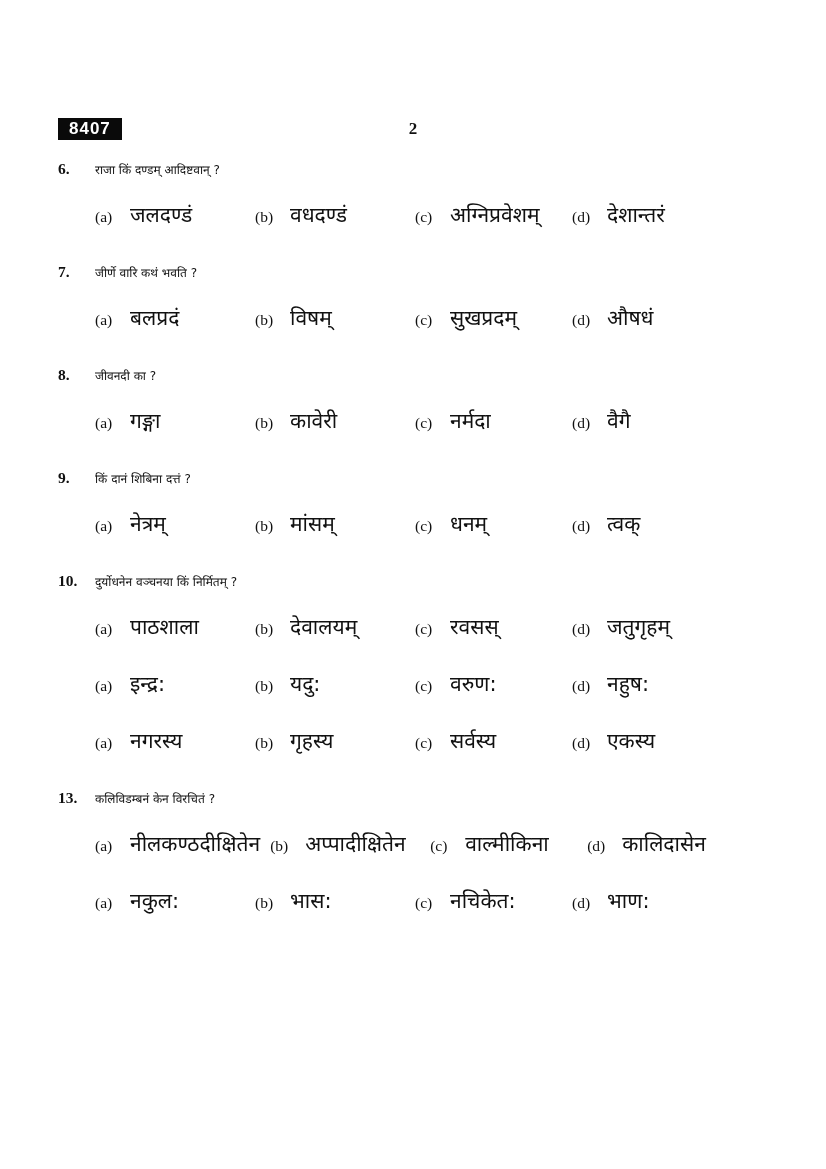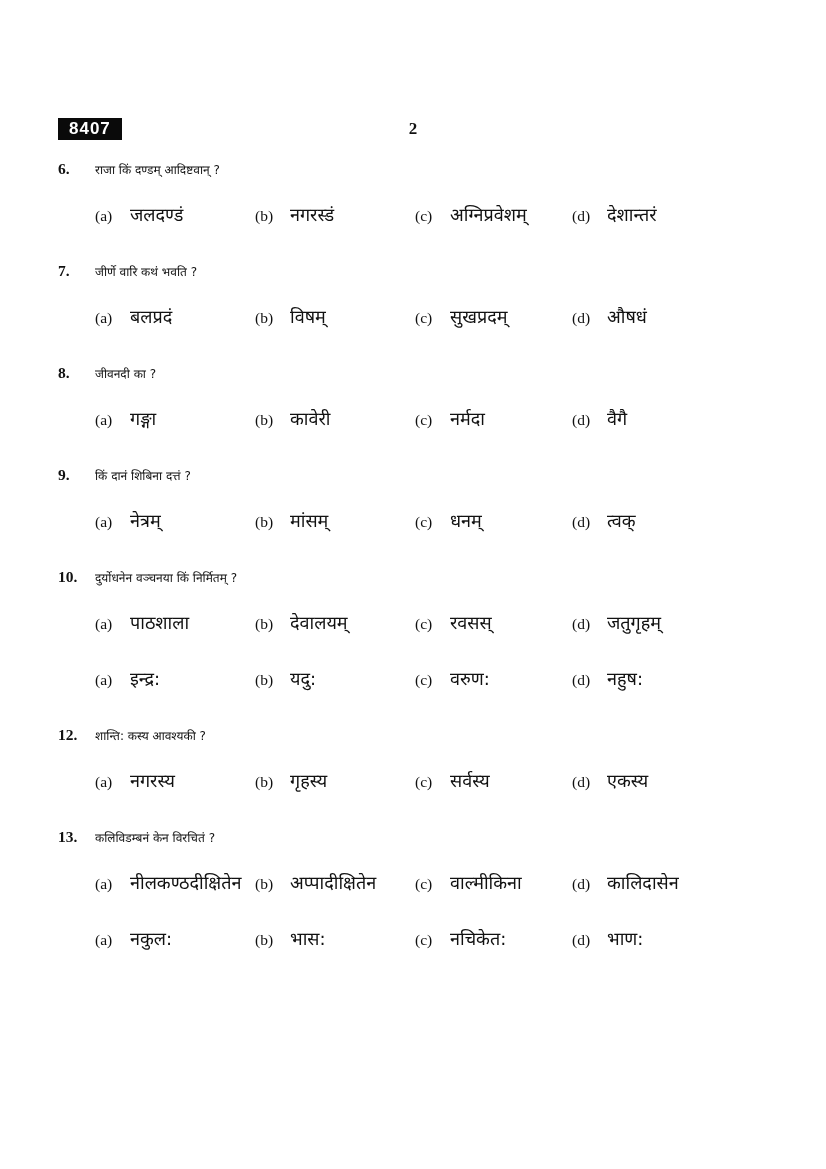--- a/index.html
+++ b/index.html
@@ -82,21 +82,21 @@
   .opt-a { flex: 0 0 160px; }
   .opt-b { flex: 0 0 160px; }
   .opt-c { flex: 0 0 157px; }
   .opt-d { flex: 1 1 auto; }
   .opt-label {
     flex: 0 0 35px;
     font-size: 15.5px;
   }
   .opt-text {
     font-family: "DejaVu Sans", "Liberation Serif", serif;
-    font-size: 18px;
+    font-size: 21px;
     padding-right: 10px;
   }
 </style>
 </head>
 <body>
 
 <div class="page">
 
   <div class="header">
     <span class="code-box" style="background: rgb(10, 10, 10); color: rgb(255, 255, 255);">8407</span>
@@ -109,21 +109,21 @@
         <span class="q-num">6.</span>
         <span class="q-text">राजा किं दण्डम् आदिष्टवान् ?</span>
       </div>
       <div class="opt-row">
           <div class="opt opt-a">
             <span class="opt-label">(a)</span>
             <span class="opt-text">जलदण्डं</span>
           </div>
           <div class="opt opt-b">
             <span class="opt-label">(b)</span>
-            <span class="opt-text">नगरस्डं</span>
+            <span class="opt-text">वधदण्डं</span>
           </div>
           <div class="opt opt-c">
             <span class="opt-label">(c)</span>
             <span class="opt-text">अग्निप्रवेशम्</span>
           </div>
           <div class="opt opt-d">
             <span class="opt-label">(d)</span>
             <span class="opt-text">देशान्तरं</span>
           </div>
         </div>
@@ -244,24 +244,20 @@
             <span class="opt-text">वरुण:</span>
           </div>
           <div class="opt opt-d">
             <span class="opt-label">(d)</span>
             <span class="opt-text">नहुष:</span>
           </div>
         </div>
     </div>
 
     <div class="q-block">
-      <div class="q-row">
-        <span class="q-num">12.</span>
-        <span class="q-text">शान्ति: कस्य आवश्यकी ?</span>
-      </div>
       <div class="opt-row">
           <div class="opt opt-a">
             <span class="opt-label">(a)</span>
             <span class="opt-text">नगरस्य</span>
           </div>
           <div class="opt opt-b">
             <span class="opt-label">(b)</span>
             <span class="opt-text">गृहस्य</span>
           </div>
           <div class="opt opt-c">

